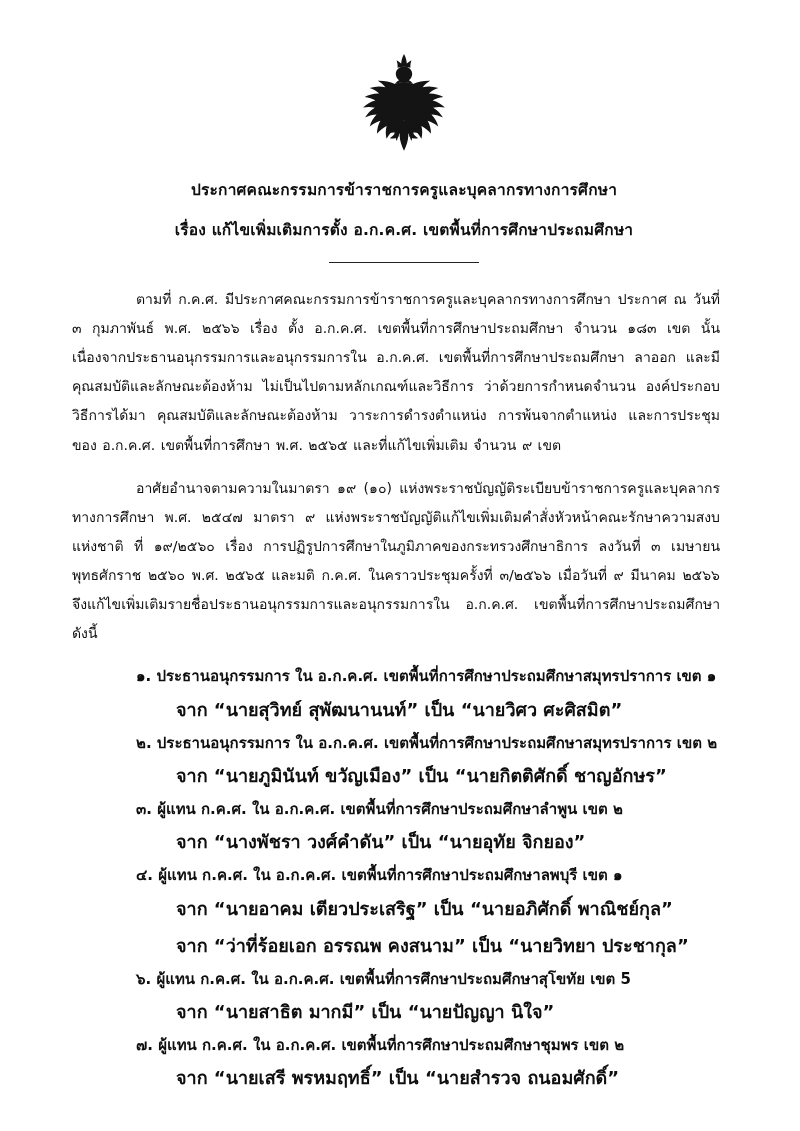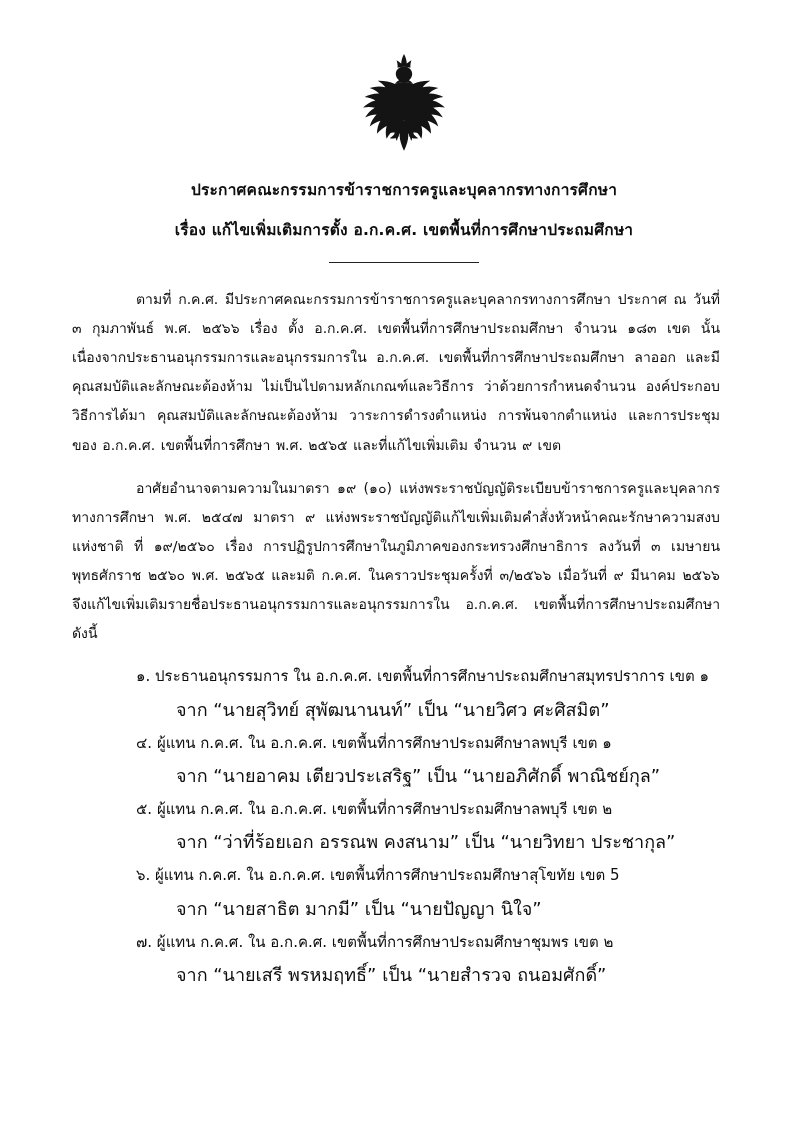--- a/index.html
+++ b/index.html
@@ -68,20 +68,21 @@
     word-spacing: 1px;
   }
   .para .indent {
     display: inline-block;
     width: 64px;
   }
   .list {
     margin: 6px 0 0 0;
     padding: 0;
     list-style: none;
+    font-weight: bold;
   }
   .list-item {
     margin-bottom: 2px;
   }
   .item-main {
     font-size: 15px;
     line-height: 1.95;
     padding-left: 64px;
     text-indent: 0;
   }
@@ -133,25 +134,32 @@
   <p class="para"><span class="indent"></span><span>ตามที่ ก.ค.ศ. มีประกาศคณะกรรมการข้าราชการครูและบุคลากรทางการศึกษา ประกาศ ณ วันที่ ๓ กุมภาพันธ์ พ.ศ. ๒๕๖๖ เรื่อง ตั้ง อ.ก.ค.ศ. เขตพื้นที่การศึกษาประถมศึกษา จำนวน ๑๘๓ เขต นั้น เนื่องจากประธานอนุกรรมการและอนุกรรมการใน อ.ก.ค.ศ. เขตพื้นที่การศึกษาประถมศึกษา ลาออก และมีคุณสมบัติและลักษณะต้องห้าม ไม่เป็นไปตามหลักเกณฑ์และวิธีการ ว่าด้วยการกำหนดจำนวน องค์ประกอบ วิธีการได้มา คุณสมบัติและลักษณะต้องห้าม วาระการดำรงตำแหน่ง การพ้นจากตำแหน่ง และการประชุม ของ อ.ก.ค.ศ. เขตพื้นที่การศึกษา พ.ศ. ๒๕๖๕ และที่แก้ไขเพิ่มเติม จำนวน ๙ เขต</span></p>
 
   <p class="para"><span class="indent"></span><span>อาศัยอำนาจตามความในมาตรา ๑๙ (๑๐) แห่งพระราชบัญญัติระเบียบข้าราชการครูและบุคลากรทางการศึกษา พ.ศ. ๒๕๔๗ มาตรา ๙ แห่งพระราชบัญญัติแก้ไขเพิ่มเติมคำสั่งหัวหน้าคณะรักษาความสงบแห่งชาติ ที่ ๑๙/๒๕๖๐ เรื่อง การปฏิรูปการศึกษาในภูมิภาคของกระทรวงศึกษาธิการ ลงวันที่ ๓ เมษายน พุทธศักราช ๒๕๖๐ พ.ศ. ๒๕๖๕ และมติ ก.ค.ศ. ในคราวประชุมครั้งที่ ๓/๒๕๖๖ เมื่อวันที่ ๙ มีนาคม ๒๕๖๖ จึงแก้ไขเพิ่มเติมรายชื่อประธานอนุกรรมการและอนุกรรมการใน อ.ก.ค.ศ. เขตพื้นที่การศึกษาประถมศึกษา ดังนี้</span></p>
 
   <ul class="list">
     <li class="list-item">
       <div class="item-main"><span class="nowrap">๑.</span> <span>ประธานอนุกรรมการ ใน อ.ก.ค.ศ. เขตพื้นที่การศึกษาประถมศึกษาสมุทรปราการ เขต ๑</span></div>
       <div class="item-sub">จาก “นายสุวิทย์ สุพัฒนานนท์” เป็น “นายวิศว ศะศิสมิต”</div>
     </li>
     <li class="list-item">
+      <div class="item-main"><span class="nowrap">๒.</span> <span>ประธานอนุกรรมการ ใน อ.ก.ค.ศ. เขตพื้นที่การศึกษาประถมศึกษาสมุทรปราการ เขต ๒</span></div>
+      <div class="item-sub">จาก “นายภูมินันท์ ขวัญเมือง” เป็น “นายกิตติศักดิ์ ชาญอักษร”</div>
+    </li>
+    <li class="list-item">
+      <div class="item-main"><span class="nowrap">๓.</span> <span>ผู้แทน ก.ค.ศ. ใน อ.ก.ค.ศ. เขตพื้นที่การศึกษาประถมศึกษาลำพูน เขต ๒</span></div>
+      <div class="item-sub">จาก “นางพัชรา วงศ์คำดัน” เป็น “นายอุทัย จิกยอง”</div>
+    </li>
+    <li class="list-item">
       <div class="item-main"><span class="nowrap">๔.</span> <span>ผู้แทน ก.ค.ศ. ใน อ.ก.ค.ศ. เขตพื้นที่การศึกษาประถมศึกษาลพบุรี เขต ๑</span></div>
       <div class="item-sub">จาก “นายอาคม เตียวประเสริฐ” เป็น “นายอภิศักดิ์ พาณิชย์กุล”</div>
     </li>
     <li class="list-item">
-      <div class="item-main"><span class="nowrap">๕.</span> <span>ผู้แทน ก.ค.ศ. ใน อ.ก.ค.ศ. เขตพื้นที่การศึกษาประถมศึกษาลพบุรี เขต ๒</span></div>
       <div class="item-sub">จาก “ว่าที่ร้อยเอก อรรณพ คงสนาม” เป็น “นายวิทยา ประชากุล”</div>
     </li>
     <li class="list-item">
       <div class="item-main"><span class="nowrap">๖.</span> <span>ผู้แทน ก.ค.ศ. ใน อ.ก.ค.ศ. เขตพื้นที่การศึกษาประถมศึกษาสุโขทัย เขต 5</span></div>
       <div class="item-sub">จาก “นายสาธิต มากมี” เป็น “นายปัญญา นิใจ”</div>
     </li>
     <li class="list-item">
       <div class="item-main"><span class="nowrap">๗.</span> <span>ผู้แทน ก.ค.ศ. ใน อ.ก.ค.ศ. เขตพื้นที่การศึกษาประถมศึกษาชุมพร เขต ๒</span></div>
       <div class="item-sub">จาก “นายเสรี พรหมฤทธิ์” เป็น “นายสำรวจ ถนอมศักดิ์”</div>
     </li>

